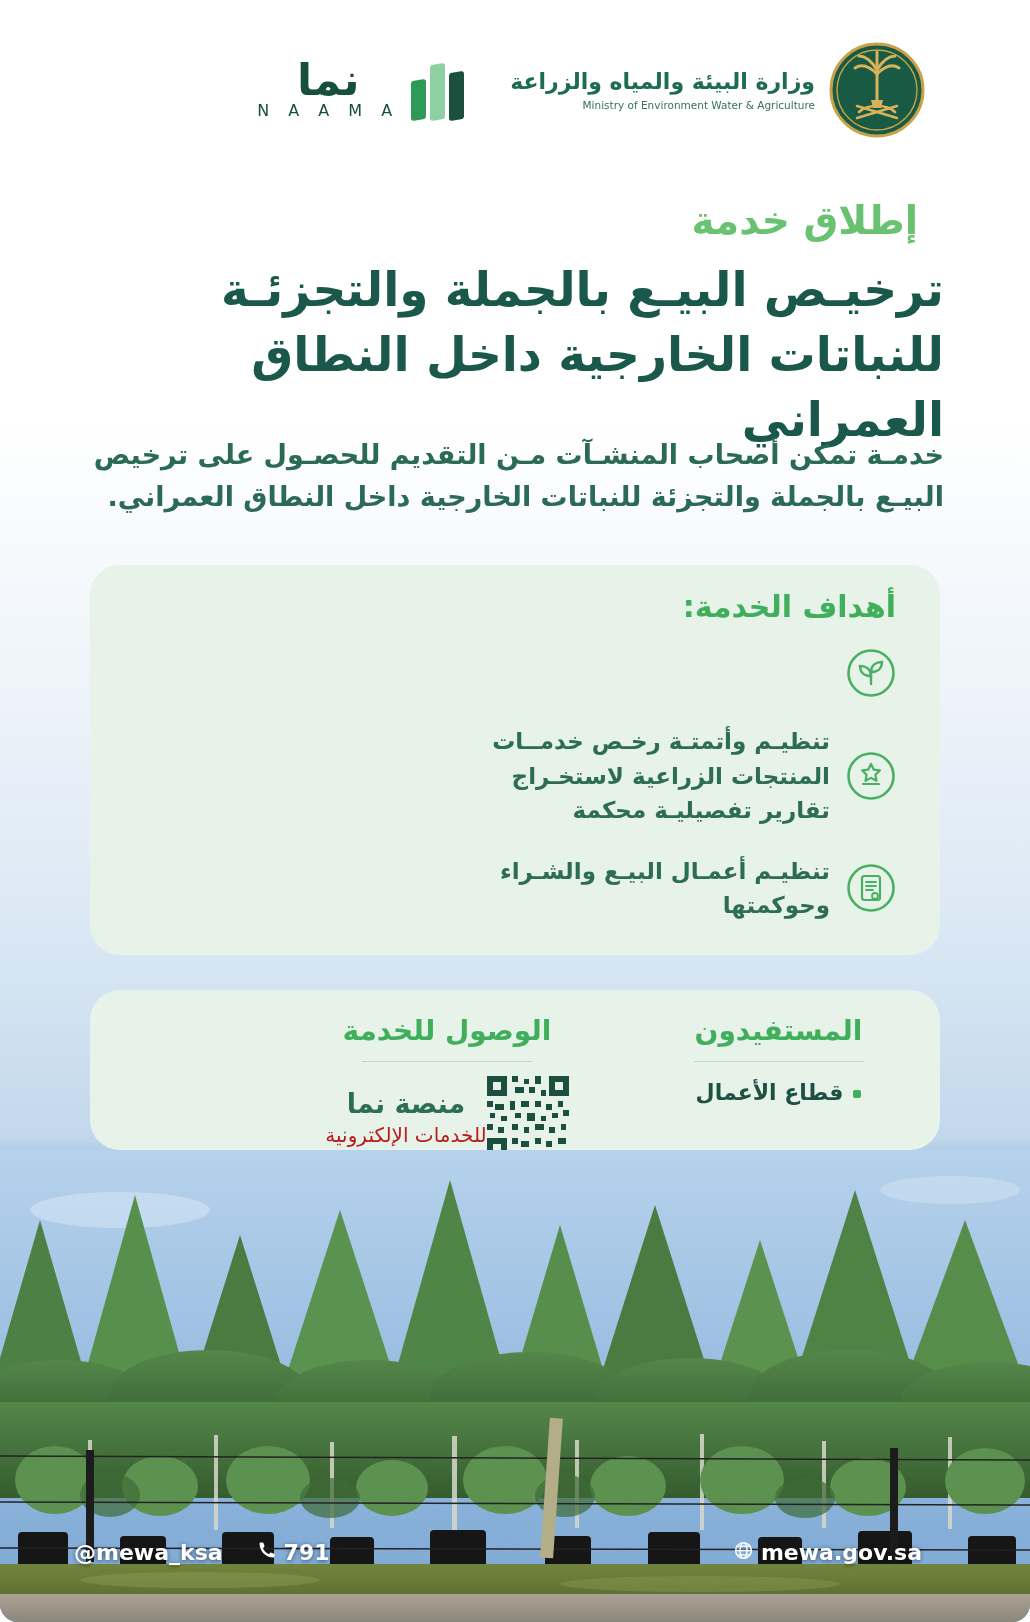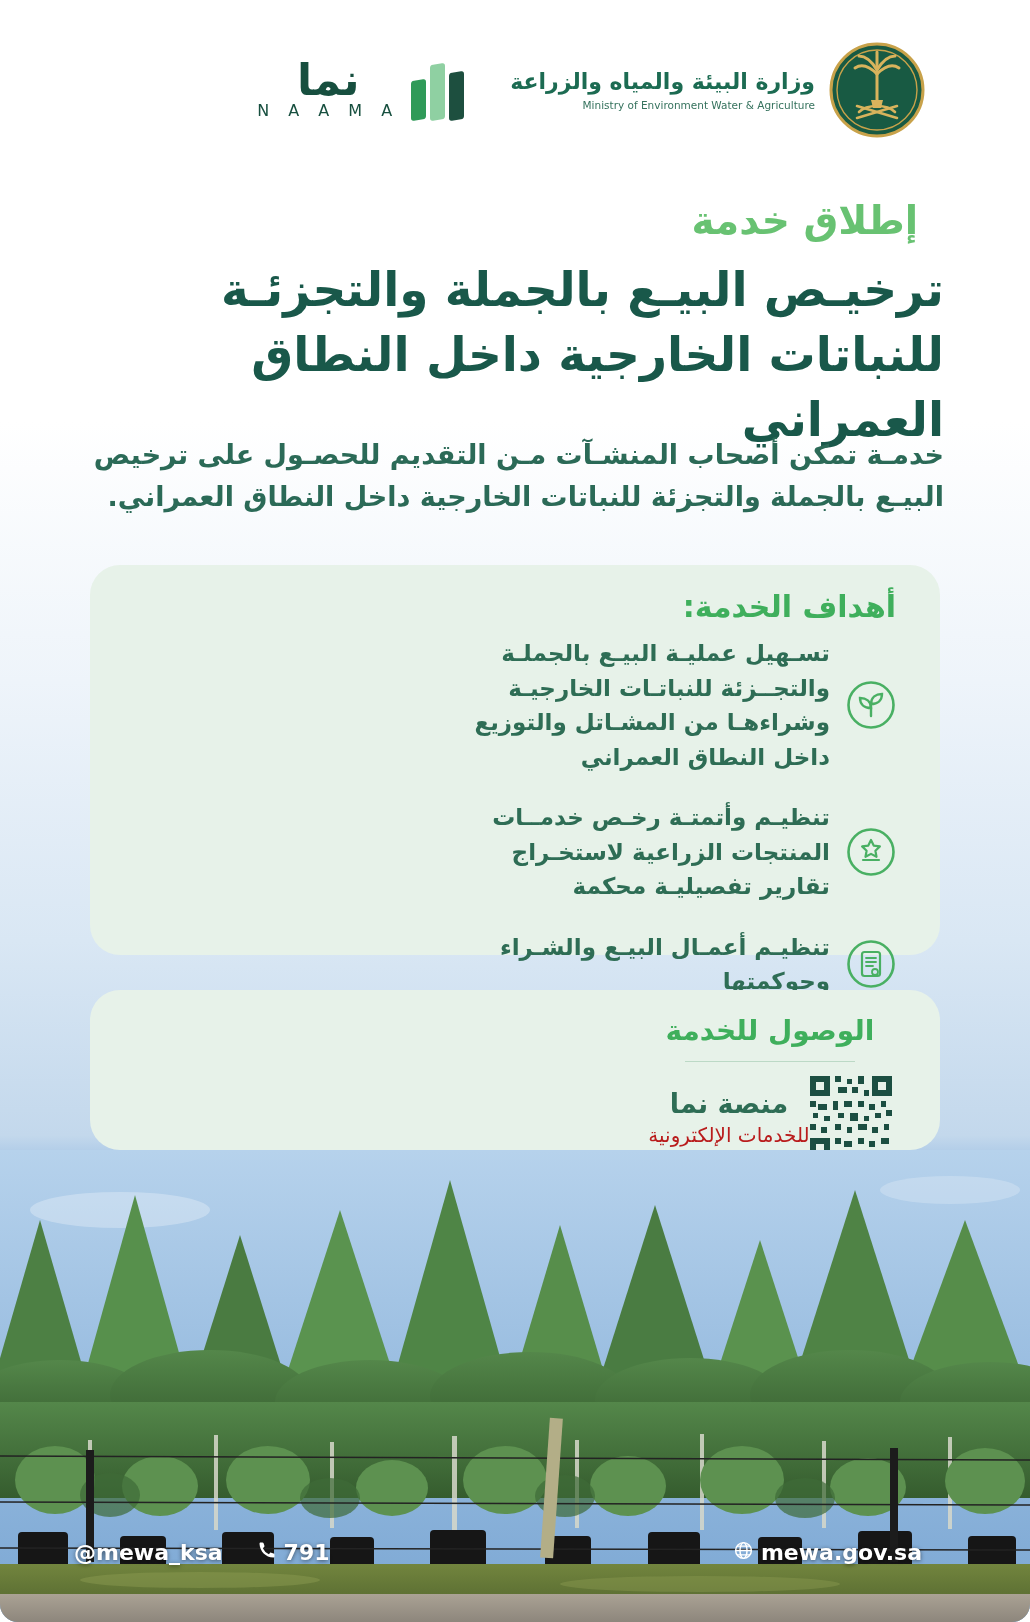--- a/index.html
+++ b/index.html
@@ -24,21 +24,21 @@
   .bar3{height:48px;background:#1d4f3f;}
   
   .kicker{position:absolute;top:198px;right:112px;color:#68c272;font-size:39px;font-weight:bold;direction:rtl;}
   .title{position:absolute;top:258px;right:86px;width:860px;color:#19584a;font-size:47px;font-weight:bold;
     line-height:1.38;text-align:right;direction:rtl;}
   .desc{position:absolute;top:434px;right:86px;width:862px;color:#2b6a57;font-size:27px;font-weight:bold;
     line-height:1.55;text-align:right;direction:rtl;}
   
   .card1{position:absolute;left:90px;top:565px;width:850px;height:390px;background:#e7f2e9;border-radius:30px;}
   .objectives{position:absolute;top:24px;right:44px;width:428px;direction:rtl;text-align:right;}
-  .obj-heading{color:#3faf5c;font-size:30px;font-weight:bold;margin-bottom:12px;}
+  .obj-heading{color:#3faf5c;font-size:30px;font-weight:bold;margin-bottom:24px;}
   .obj-item{display:flex;align-items:center;gap:16px;margin-bottom:26px;}
   .obj-icon{flex:0 0 50px;}
   .obj-text{margin:0;color:#2e6d55;font-size:23px;font-weight:bold;line-height:1.5;}
   
   .laptop{position:absolute;left:128px;top:648px;width:340px;height:300px;}
   .laptop *{direction:rtl;}
   .bezel{position:absolute;left:35px;top:108px;width:282px;height:162px;background:#191b1d;border-radius:12px;}
   .base{position:absolute;left:3px;top:262px;width:334px;height:18px;border-radius:4px 4px 12px 12px;
     background:linear-gradient(180deg,#e7e8ea,#9ea0a4);}
   .base:after{content:"";position:absolute;left:132px;top:0;width:70px;height:6px;border-radius:0 0 8px 8px;background:#c2c4c7;}
@@ -164,21 +164,20 @@
 
       <div class="obj-item">
         <svg class="obj-icon" width="50" height="50" viewBox="0 0 50 50">
           <circle cx="25" cy="25" r="22.5" fill="none" stroke="#49b063" stroke-width="2.6"></circle>
           <g fill="none" stroke="#49b063" stroke-width="2.4" stroke-linecap="round">
             <path d="M25 36 V24"></path>
             <path d="M25 28 C18 28 14 24 14 18 C20 18 25 21 25 28 Z"></path>
             <path d="M25 24 C32 24 36 20 36 14 C30 14 25 17 25 24 Z"></path>
           </g>
         </svg>
-        <p class="obj-text">تسـهيل عمليـة البيـع بالجملـة والتجــزئة للنباتـات الخارجيـة وشراءهـا من المشـاتل والتوزيع داخل النطاق العمراني</p>
       </div>
 
       <div class="obj-item">
         <svg class="obj-icon" width="50" height="50" viewBox="0 0 50 50">
           <circle cx="25" cy="25" r="22.5" fill="none" stroke="#49b063" stroke-width="2.6"></circle>
           <path d="M25 13 l2.7 5.6 6.2.8 -4.5 4.3 1.1 6.1 -5.5-2.9 -5.5 2.9 1.1-6.1 -4.5-4.3 6.2-.8 Z" fill="none" stroke="#49b063" stroke-width="2.2" stroke-linejoin="round"></path>
           <path d="M17 33 h16" stroke="#49b063" stroke-width="2.2" stroke-linecap="round"></path>
         </svg>
         <p class="obj-text">تنظيـم وأتمتـة رخـص خدمــات المنتجات الزراعية لاستخـراج تقارير تفصيليـة محكمة</p>
       </div>
@@ -306,20 +305,27 @@
           <span class="tag">خدمات العيادة البيطرية</span>
         </div>
       </div>
       <div class="svc svc-stub"></div>
       <div class="row2stub" style="left:128px;top:290px;width:104px;height:12px;"></div>
       <div class="row2stub" style="left:235px;top:288px;width:107px;height:14px;"></div>
     </div>
   </div>
 
   <div class="card2">
+    <div class="info-col col-benef">
+      <div class="info-heading">المستفيدون</div>
+      <div class="info-div"></div>
+      <div class="benef-item">
+        <span class="sq"></span><span>قطاع الأعمال</span>
+      </div>
+    </div>
     <div class="info-col col-access">
       <div class="info-heading">الوصول للخدمة</div>
       <div class="info-div"></div>
       <div class="access-row">
         <svg class="qr" viewBox="0 0 29 29" shape-rendering="crispEdges">
           <g fill="#1c4f42">
             <path d="M0 0h7v7h-7z M2 2h3v3h-3z" fill-rule="evenodd"></path>
             <path d="M22 0h7v7h-7z M24 2h3v3h-3z" fill-rule="evenodd"></path>
             <path d="M0 22h7v7h-7z M2 24h3v3h-3z" fill-rule="evenodd"></path>
             <rect x="9" y="0" width="2" height="2"></rect>

